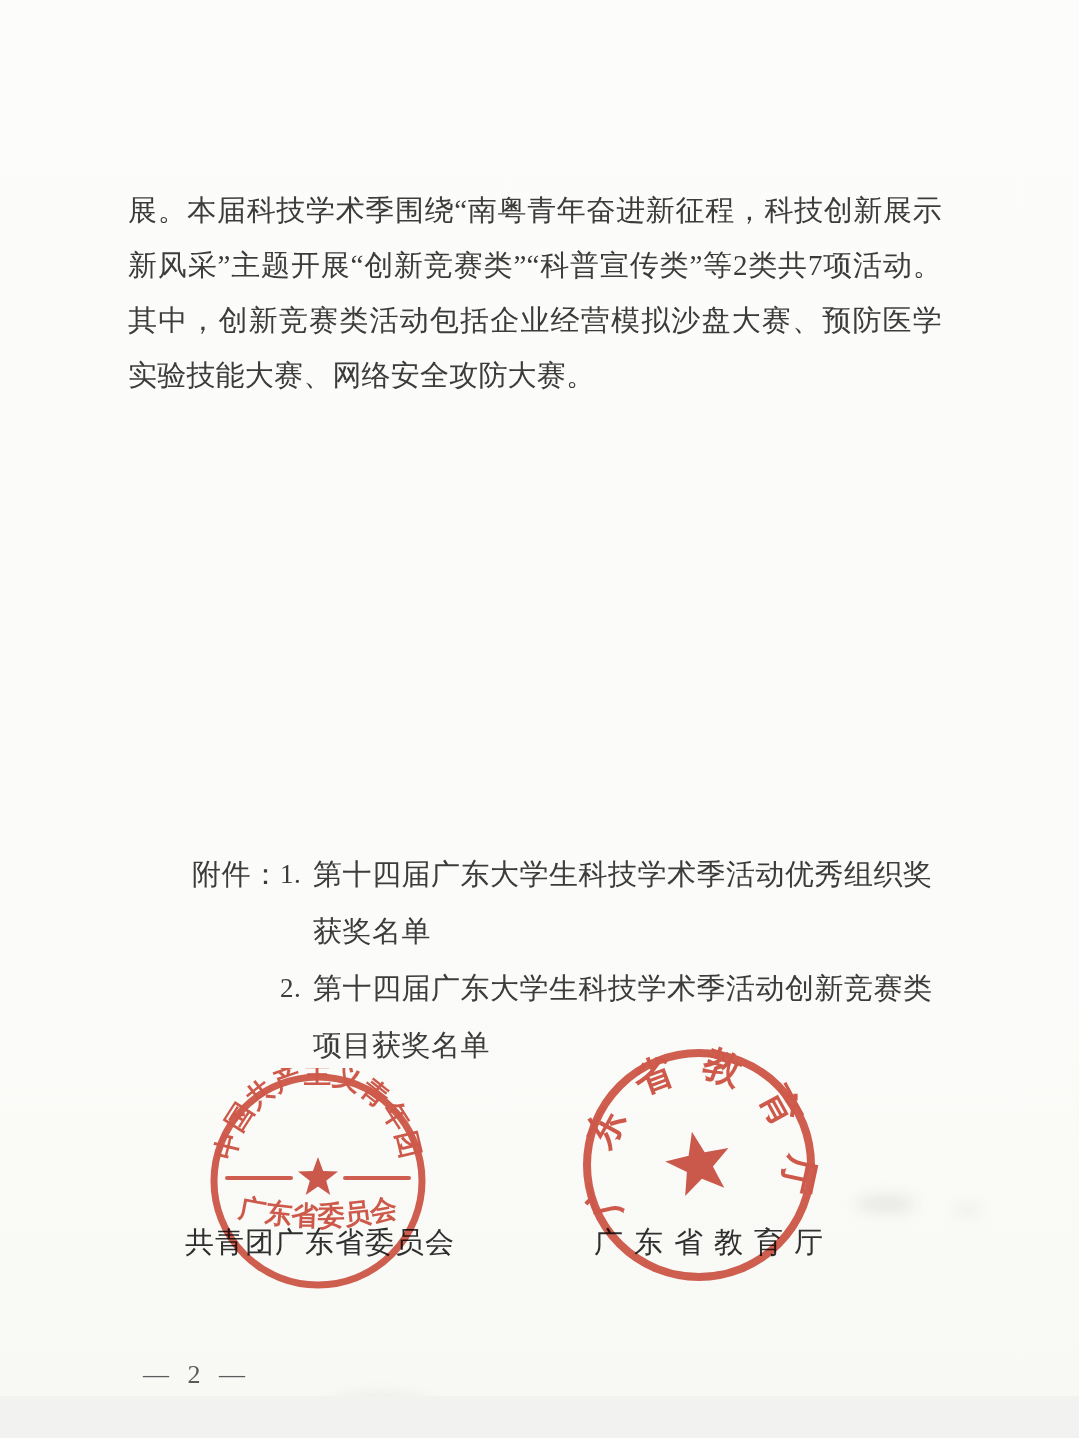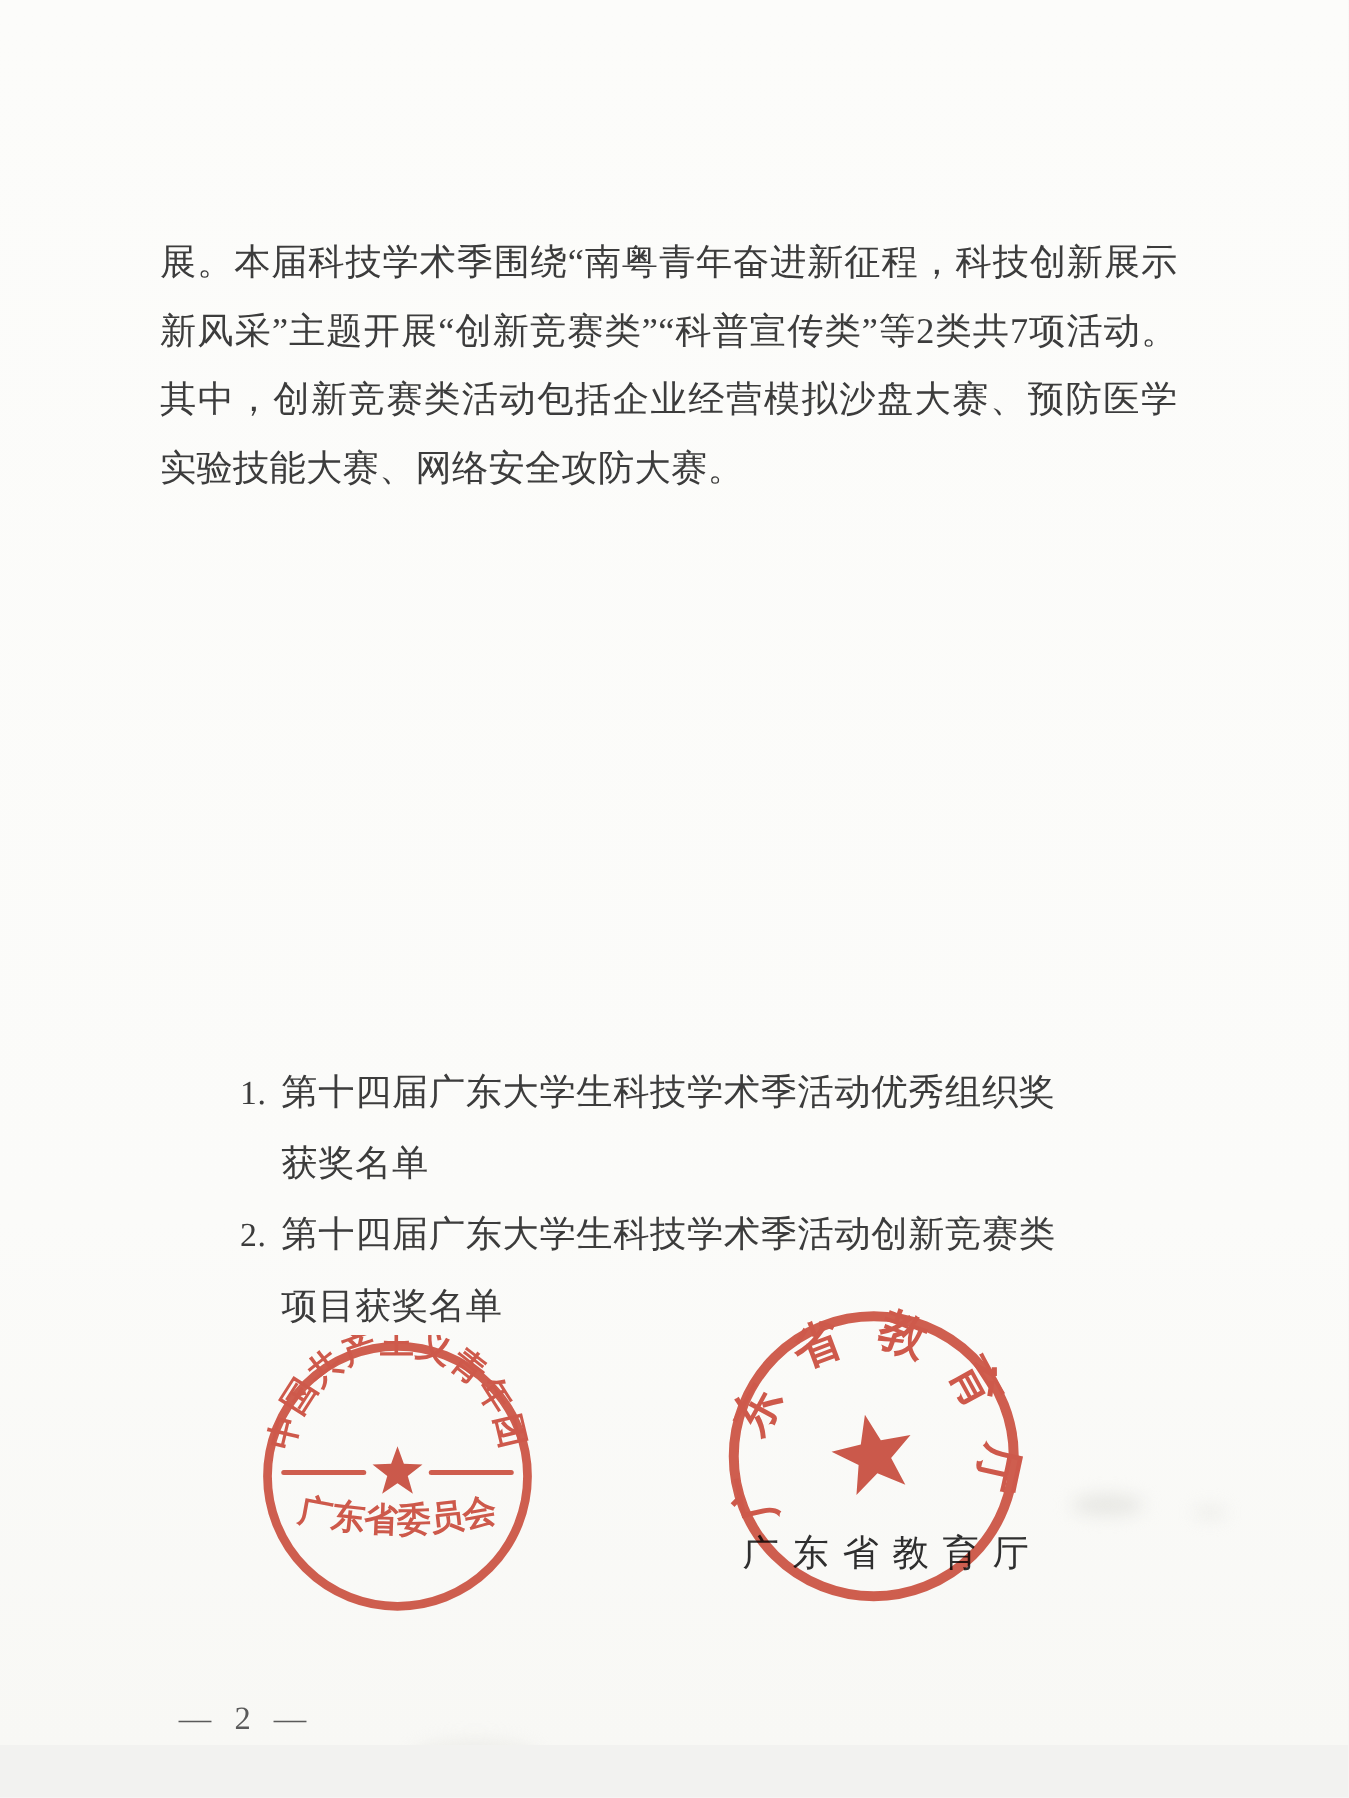--- a/index.html
+++ b/index.html
@@ -93,32 +93,34 @@
 </head>
 <body>
 
 <div class="page">
 
   <div class="body-text">
     <p>展。本届科技学术季围绕“南粤青年奋进新征程，科技创新展示新风采”主题开展“创新竞赛类”“科普宣传类”等2类共7项活动。其中，创新竞赛类活动包括企业经营模拟沙盘大赛、预防医学实验技能大赛、网络安全攻防大赛。</p>
   </div>
 
   <div class="attachments">
+    <div class="label">附件：</div>
     <div class="items">
       <div class="attach-item">
         <div class="num">1.</div>
         <div class="text">第十四届广东大学生科技学术季活动优秀组织奖获奖名单</div>
       </div>
       <div class="attach-item">
         <div class="num">2.</div>
         <div class="text">第十四届广东大学生科技学术季活动创新竞赛类项目获奖名单</div>
       </div>
     </div>
   </div>
 
+  <div class="signature sig-left">共青团广东省委员会</div>
   <div class="signature sig-right">广东省教育厅</div>
 
   <svg class="seal" style="left:205px; top:1068px;" width="226" height="226" viewBox="0 0 226 226">
     <defs>
       <path id="arcL" d="M 29.3 105.7 A 84 84 0 1 1 196.7 105.7" fill="none"></path>
       <path id="arcLb" d="M 32 148 Q 113 166 194 148" fill="none"></path>
     </defs>
     <circle class="seal-ring" cx="113" cy="113" r="104" stroke-width="7"></circle>
     <text class="seal-arc-text" font-size="27" letter-spacing="1">
       <textPath href="#arcL" startOffset="50%" text-anchor="middle">中国共产主义青年团</textPath>

